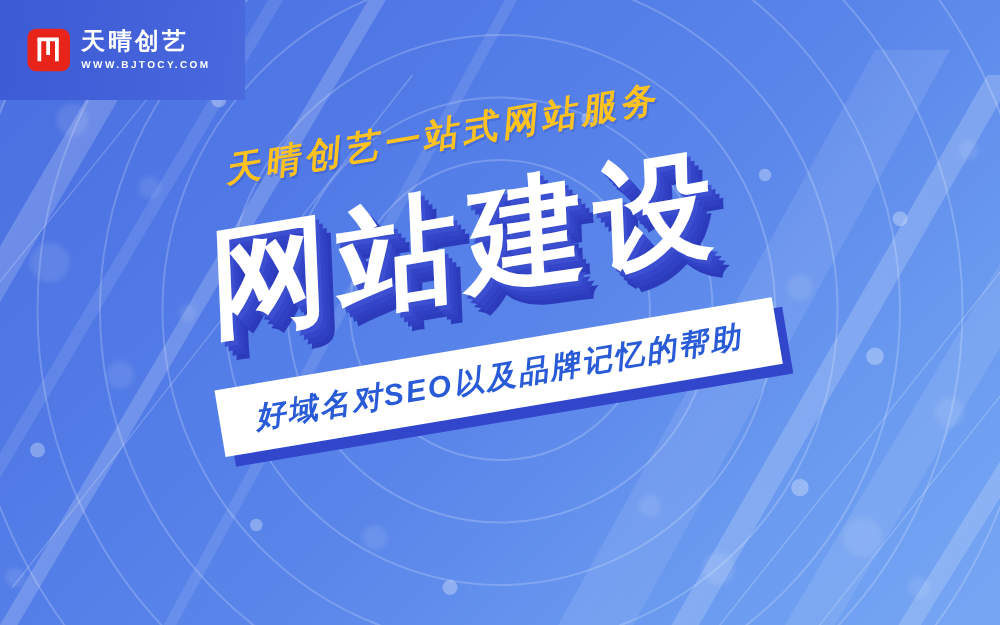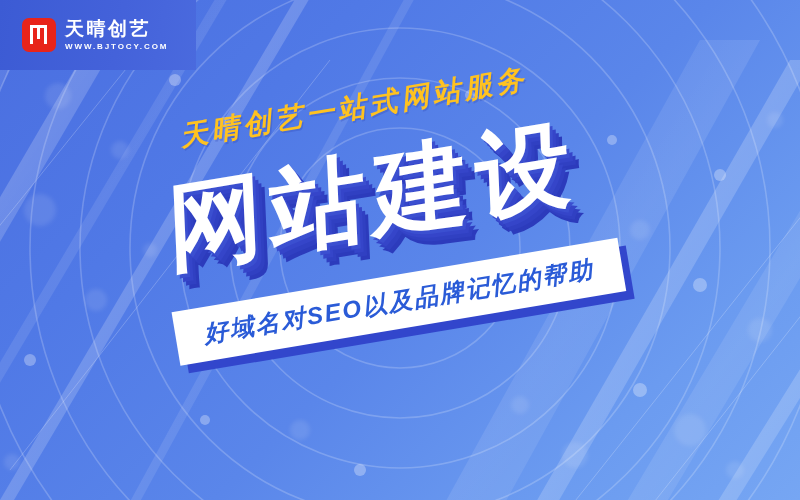--- a/index.html
+++ b/index.html
@@ -18,21 +18,21 @@
 
   .dot{
     position:absolute;border-radius:50%;
     background:rgba(255,255,255,.16);
   }
   .dot.soft{background:rgba(255,255,255,.10);filter:blur(2px);}
   .dot.tiny{background:rgba(255,255,255,.30);}
 
   
   #logo-band{
-    position:absolute;left:0;top:0;width:196px;height:70px;
+    position:absolute;left:0;top:0;width:196px;height:80px;
     background:linear-gradient(100deg,#3c5bd4 0%,#4462da 60%,#4a6ade 100%);
     display:flex;align-items:center;gap:9px;padding-left:22px;
     box-sizing:border-box;
   }
   #logo-mark{
     width:34px;height:34px;border-radius:7px;background:#e8241a;
     position:relative;flex:0 0 auto;
   }
   #logo-mark .bar{position:absolute;background:#ffffff;}
   #logo-mark .b1{left:8px;top:8px;width:3px;height:18px;}

